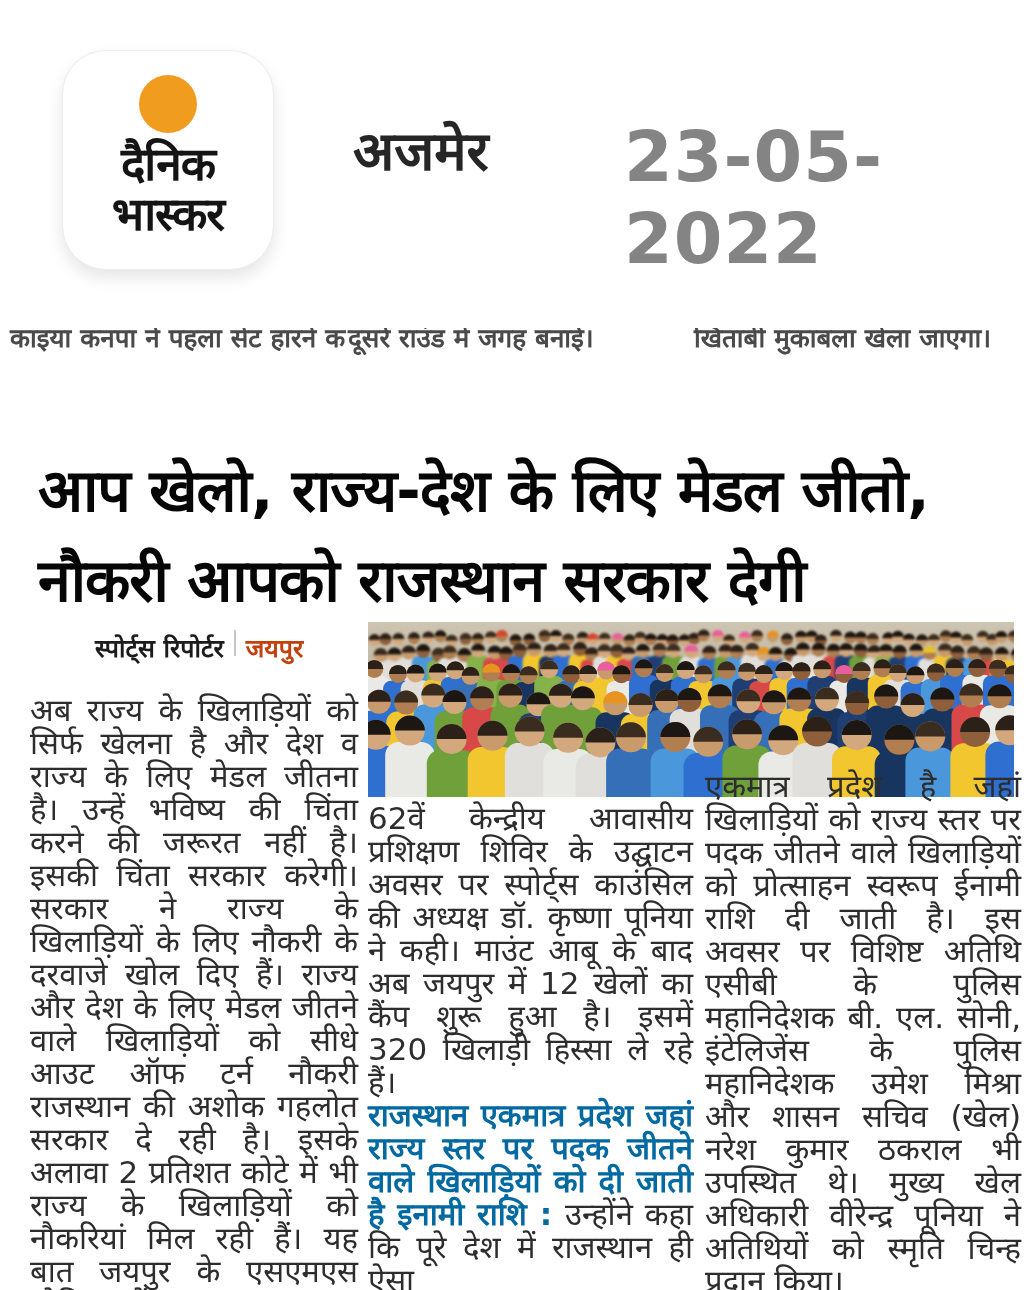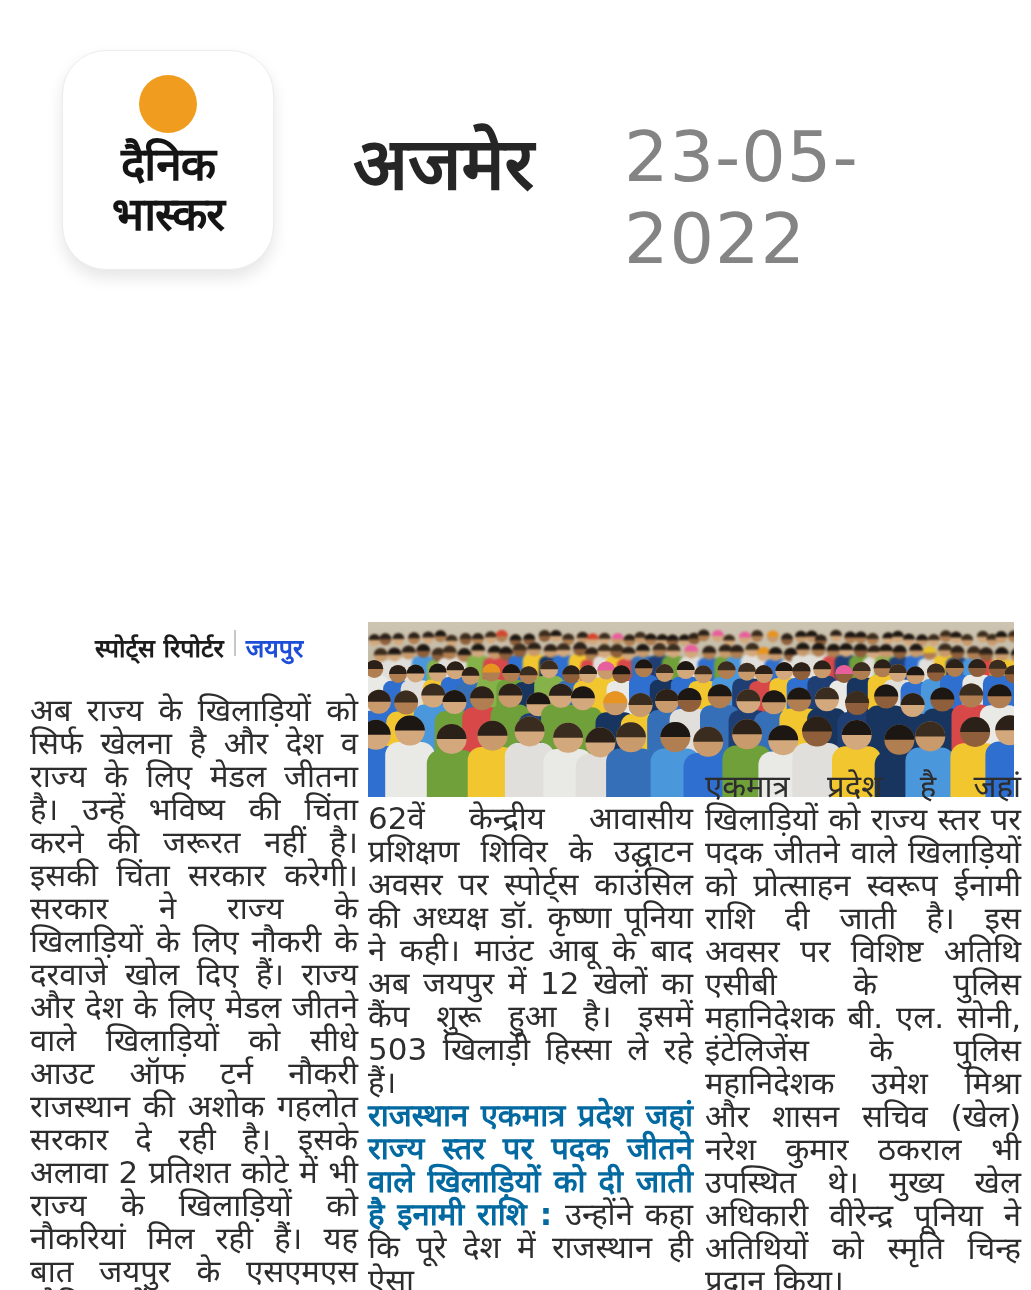--- a/index.html
+++ b/index.html
@@ -14,25 +14,25 @@
   .logo-card {
     position:absolute; left:62px; top:50px; width:212px; height:220px;
     background:#ffffff; border:1px solid #ececec; border-radius:44px;
     box-shadow:0 8px 16px rgba(0,0,0,0.10);
     display:flex; flex-direction:column; align-items:center; justify-content:flex-start;
   }
   .logo-dot { width:58px; height:58px; border-radius:50%; margin-top:24px; }
   .logo-word { font-weight:bold; color:#141414; font-size:46px; line-height:50px; letter-spacing:-1px; }
   .logo-word.first { margin-top:6px; }
   .edition {
-    position:absolute; left:353px; top:112px; font-size:72px; font-weight:bold;
+    position:absolute; left:353px; top:112px; font-size:54px; font-weight:bold;
     color:#262626; letter-spacing:0;
   }
   .pub-date {
-    position:absolute; left:624px; top:116px; font-size:70px; font-weight:400;
+    position:absolute; left:624px; top:116px; font-size:70px; font-weight:700;
     color:#848484; letter-spacing:1px;
   }
   
   .ticker {
     position:absolute; left:0; top:328px; width:1031px; height:37px;
     overflow:hidden;
   }
   .ticker-inner {
     position:absolute; top:-9px; left:0; width:1031px;
     font-size:26px; font-weight:bold; color:#4a4a4a; white-space:nowrap;
@@ -54,21 +54,21 @@
     position:absolute; left:38px; top:446px; width:975px;
     font-size:59px; font-weight:900; color:#060606; line-height:90px;
     letter-spacing:-1px;
   }
   .byline-row {
     position:absolute; left:95px; top:630px; display:flex; align-items:flex-start; gap:10px;
     font-size:25px;
   }
   .byline { font-weight:bold; color:#1c1c1c; }
   .byline-sep { width:2px; height:26px; background:#c8c8c8; }
-  .byline-loc { color:#1d4ed8; font-weight:600; }
+  .byline-loc { color:#c2410c; font-weight:600; }
   
   .photo {
     position:absolute; left:368px; top:622px; width:646px; height:175px;
     overflow:hidden; background:#c2b9a4;
   }
   .photo svg { display:block; width:100%; height:100%; }
   
   .col {
     position:absolute; font-size:31px; line-height:33px; color:#2d2d2d;
     text-align:justify; letter-spacing:0;
@@ -85,22 +85,33 @@
 <div class="page">
 
   <div class="logo-card">
     <div class="logo-dot" style="background: rgb(240, 157, 31);"></div>
     <div class="logo-word first">दैनिक</div>
     <div class="logo-word">भास्कर</div>
   </div>
   <div class="edition">अजमेर</div>
   <div class="pub-date">23-05-2022</div>
 
-
-
+  <div class="ticker">
+    <div class="ticker-inner">
+      <span class="ticker-frag frag-1">काइया कनपा ने पहला सेट हारने क</span>
+      <span class="ticker-frag frag-2">दूसरे राउंड में जगह बनाई।</span>
+      <span class="ticker-frag frag-3">खिताबी मुकाबला खेला जाएगा।</span>
+    </div>
+  </div>
+
+
+  <div class="headline">
+    <div>आप खेलो, राज्य-देश के लिए मेडल जीतो,</div>
+    <div>नौकरी आपको राजस्थान सरकार देगी</div>
+  </div>
 
   <div class="byline-row">
     <span class="byline">स्पोर्ट्स रिपोर्टर</span>
     <span class="byline-sep"></span>
     <span class="byline-loc">जयपुर</span>
   </div>
 
   <div class="photo">
     <svg id="crowd-svg" viewBox="0 0 646 175" preserveAspectRatio="xMidYMid slice">
       <defs>
@@ -945,21 +956,21 @@
           </g>
         </g>
     </svg>
   </div>
 
   <div class="col col-left">
     <p>अब राज्य के खिलाड़ियों को सिर्फ खेलना है और देश व राज्य के लिए मेडल जीतना है। उन्हें भविष्य की चिंता करने की जरूरत नहीं है। इसकी चिंता सरकार करेगी। सरकार ने राज्य के खिलाड़ियों के लिए नौकरी के दरवाजे खोल दिए हैं। राज्य और देश के लिए मेडल जीतने वाले खिलाड़ियों को सीधे आउट ऑफ टर्न नौकरी राजस्थान की अशोक गहलोत सरकार दे रही है। इसके अलावा 2 प्रतिशत कोटे में भी राज्य के खिलाड़ियों को नौकरियां मिल रही हैं।  यह बात जयपुर के एसएमएस स्टेडियम में शुरू हुए</p>
   </div>
 
   <div class="col col-mid">
-    <p>62वें केन्द्रीय आवासीय प्रशिक्षण शिविर के उद्घाटन अवसर पर स्पोर्ट्स काउंसिल की अध्यक्ष डॉ. कृष्णा पूनिया ने कही। माउंट आबू के बाद अब जयपुर में 12 खेलों का कैंप शुरू हुआ है। इसमें 503 खिलाड़ी हिस्सा ले रहे हैं।</p>
+    <p>62वें केन्द्रीय आवासीय प्रशिक्षण शिविर के उद्घाटन अवसर पर स्पोर्ट्स काउंसिल की अध्यक्ष डॉ. कृष्णा पूनिया ने कही। माउंट आबू के बाद अब जयपुर में 12 खेलों का कैंप शुरू हुआ है। इसमें 320 खिलाड़ी हिस्सा ले रहे हैं।</p>
     <p><span class="inline-subhead">राजस्थान एकमात्र प्रदेश जहां राज्य स्तर पर पदक जीतने वाले खिलाड़ियों को दी जाती है इनामी  राशि : </span><span>उन्होंने कहा कि पूरे देश में राजस्थान ही ऐसा</span></p>
   </div>
 
   <div class="col col-right">
     <p>एकमात्र प्रदेश है जहां खिलाड़ियों को राज्य स्तर पर पदक जीतने वाले खिलाड़ियों को प्रोत्साहन स्वरूप ईनामी राशि दी जाती है। इस अवसर पर विशिष्ट अतिथि एसीबी के पुलिस महानिदेशक बी. एल. सोनी, इंटेलिजेंस के पुलिस महानिदेशक उमेश मिश्रा और शासन सचिव (खेल) नरेश कुमार ठकराल भी उपस्थित थे। मुख्य खेल अधिकारी वीरेन्द्र पूनिया ने अतिथियों को स्मृति चिन्ह प्रदान किया।</p>
   </div>
 
 </div>
 
 </body></html>

